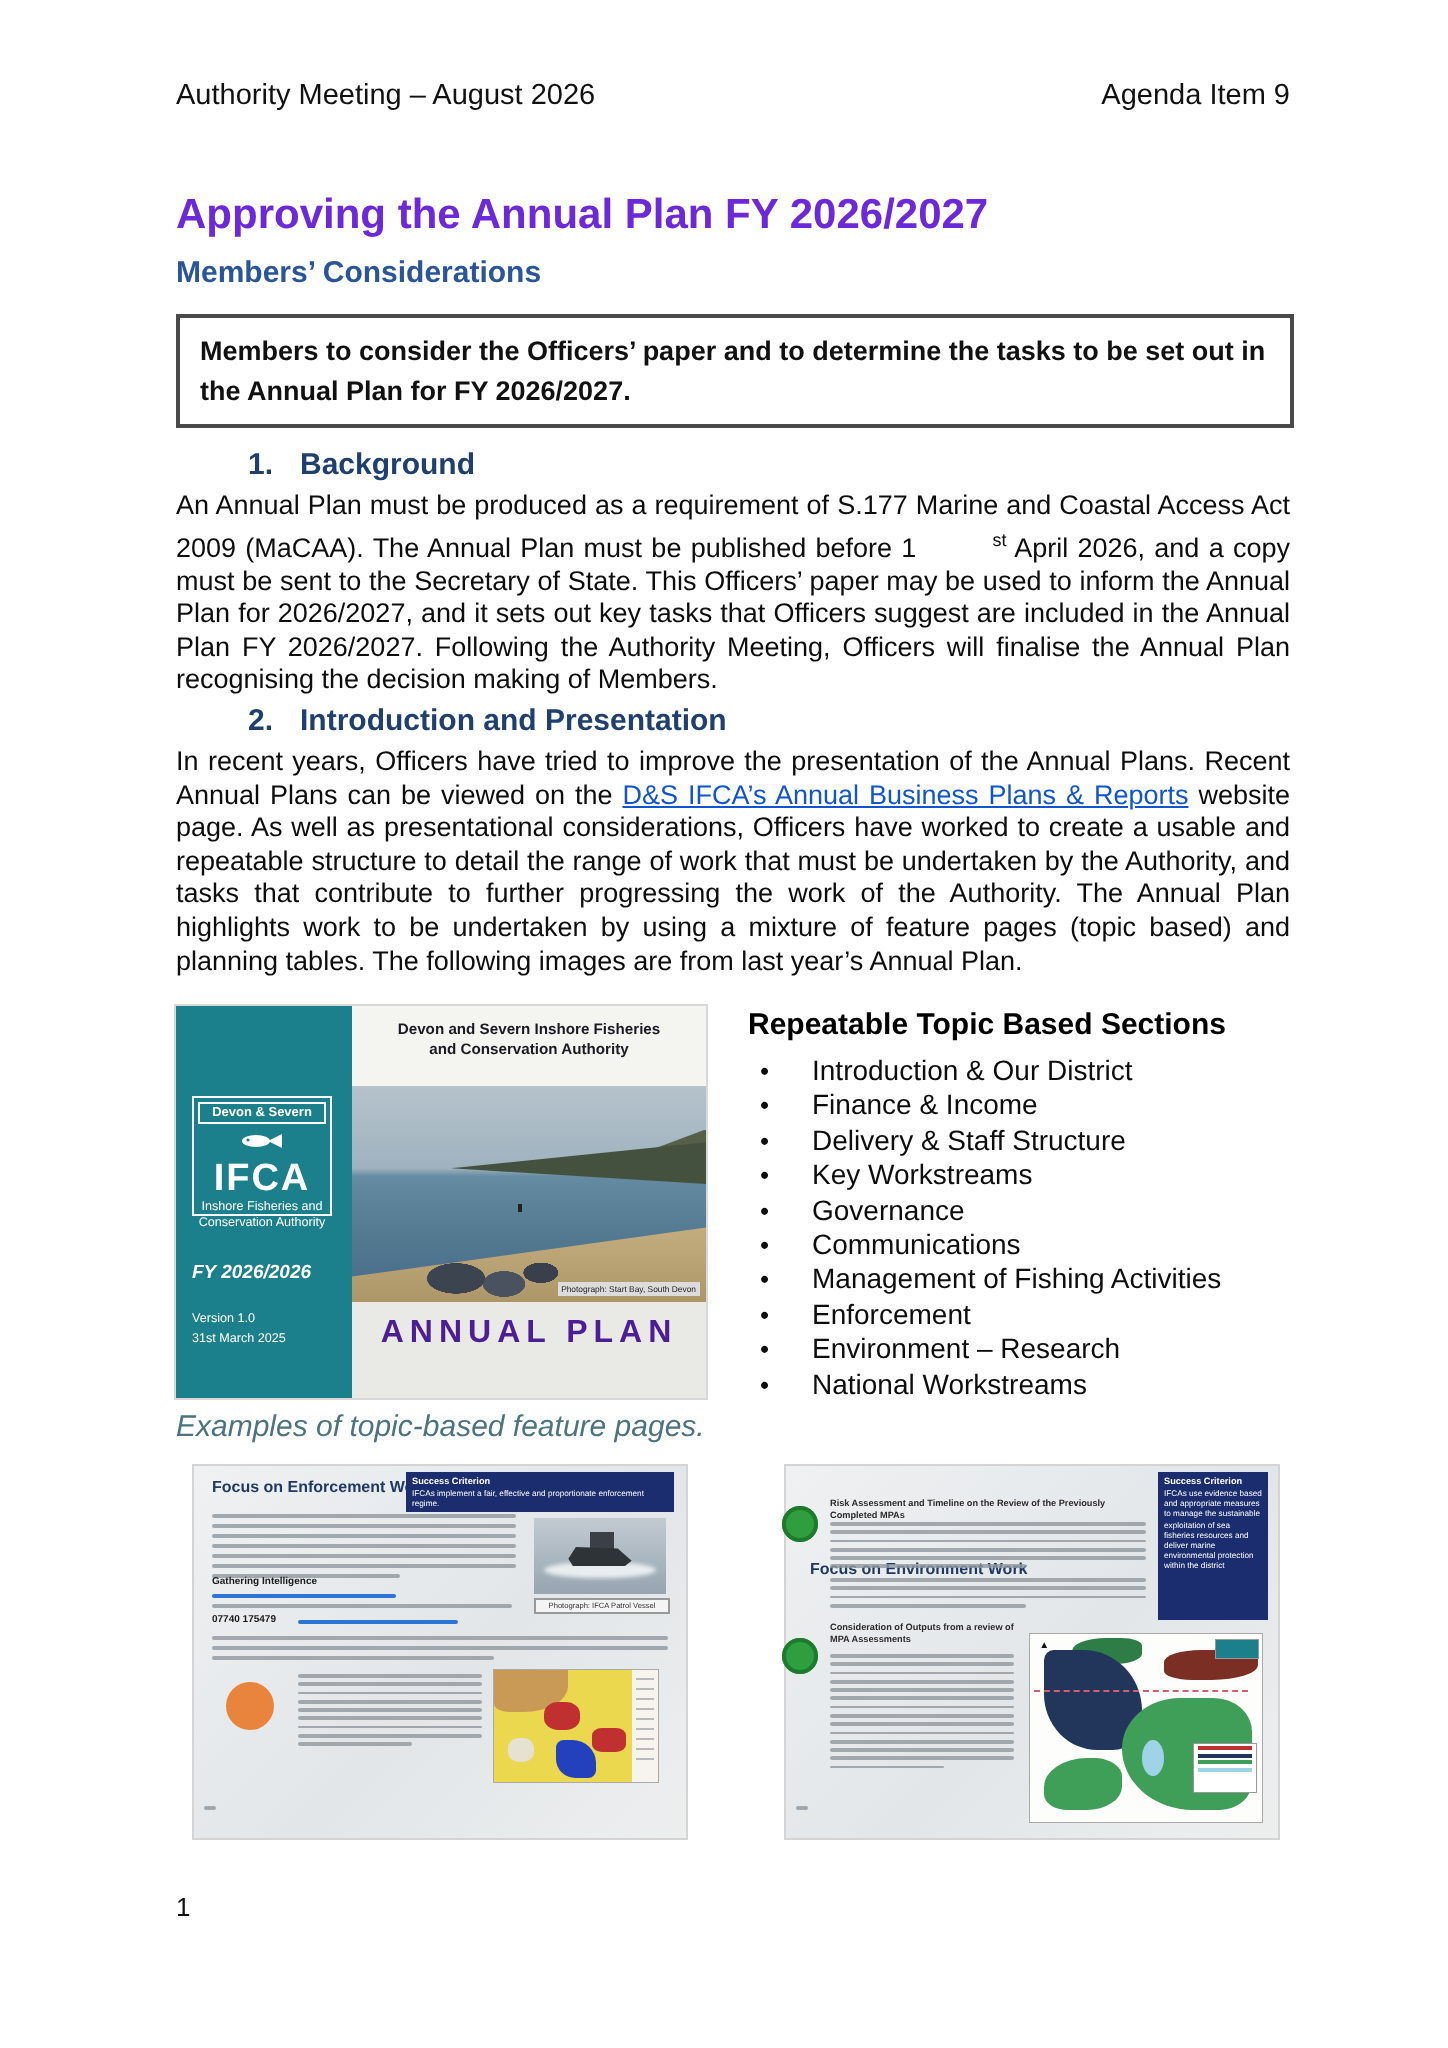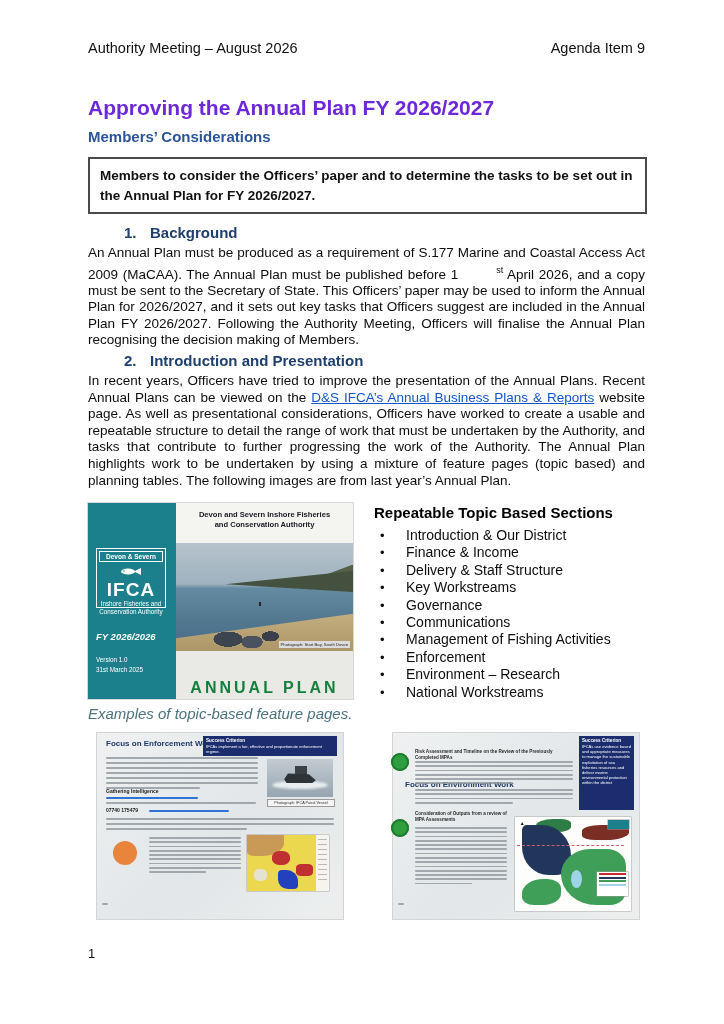--- a/index.html
+++ b/index.html
@@ -44,21 +44,21 @@
   .beach{position:absolute;left:0;bottom:0;width:100%;height:42%;
      background:linear-gradient(180deg,#c8b284,#ad9769);
      clip-path:polygon(0 72%,100% 18%,100% 100%,0 100%);}
   .rocks{position:absolute;left:18%;bottom:2%;width:45%;height:26%;
      background:radial-gradient(ellipse 30% 45% at 25% 65%,#3c4450 0 60%,transparent 61%),
                 radial-gradient(ellipse 22% 38% at 55% 75%,#49525e 0 60%,transparent 61%),
                 radial-gradient(ellipse 18% 30% at 78% 55%,#39404b 0 60%,transparent 61%);}
   .person{position:absolute;left:47%;top:55%;width:1.5px;height:4px;background:#222;}
   .cov-cap{position:absolute;right:3px;bottom:3px;background:#dcdcdc;color:#222;font-size:4.2px;padding:1px 2px;}
   .cov-band2{left:0;top:148px;width:177px;height:48px;background:#e9e9e6;}
-  .cov-title{width:100%;text-align:center;margin-top:28px;font-size:16px;font-weight:bold;letter-spacing:3px;color:#15803d;}
+  .cov-title{width:100%;text-align:center;margin-top:7px;font-size:16px;font-weight:bold;letter-spacing:3px;color:#4c1d95;}
   
   .examples{top:705px;left:88px;font-size:15px;font-style:italic;color:#4C7380;}
   
   .thumb{top:733px;width:246px;height:186px;background:linear-gradient(135deg,#eff1f2 0%,#e2e6e8 55%,#edefef 100%);
          box-shadow:0 0 0 1px #d4d4d4;}
   .ft-title{font-size:8px;font-weight:bold;color:#1F3864;}
   .crit{background:#1B2D6E;color:#fff;padding:2px 3px;box-sizing:border-box;}
   .crit-l{font-size:4.6px;font-weight:bold;line-height:6px;}
   .crit-t{font-size:4.1px;line-height:5.2px;}
   .tl{height:1.7px;background:#8f979e;margin-bottom:3.3px;border-radius:1px;opacity:.8;}

